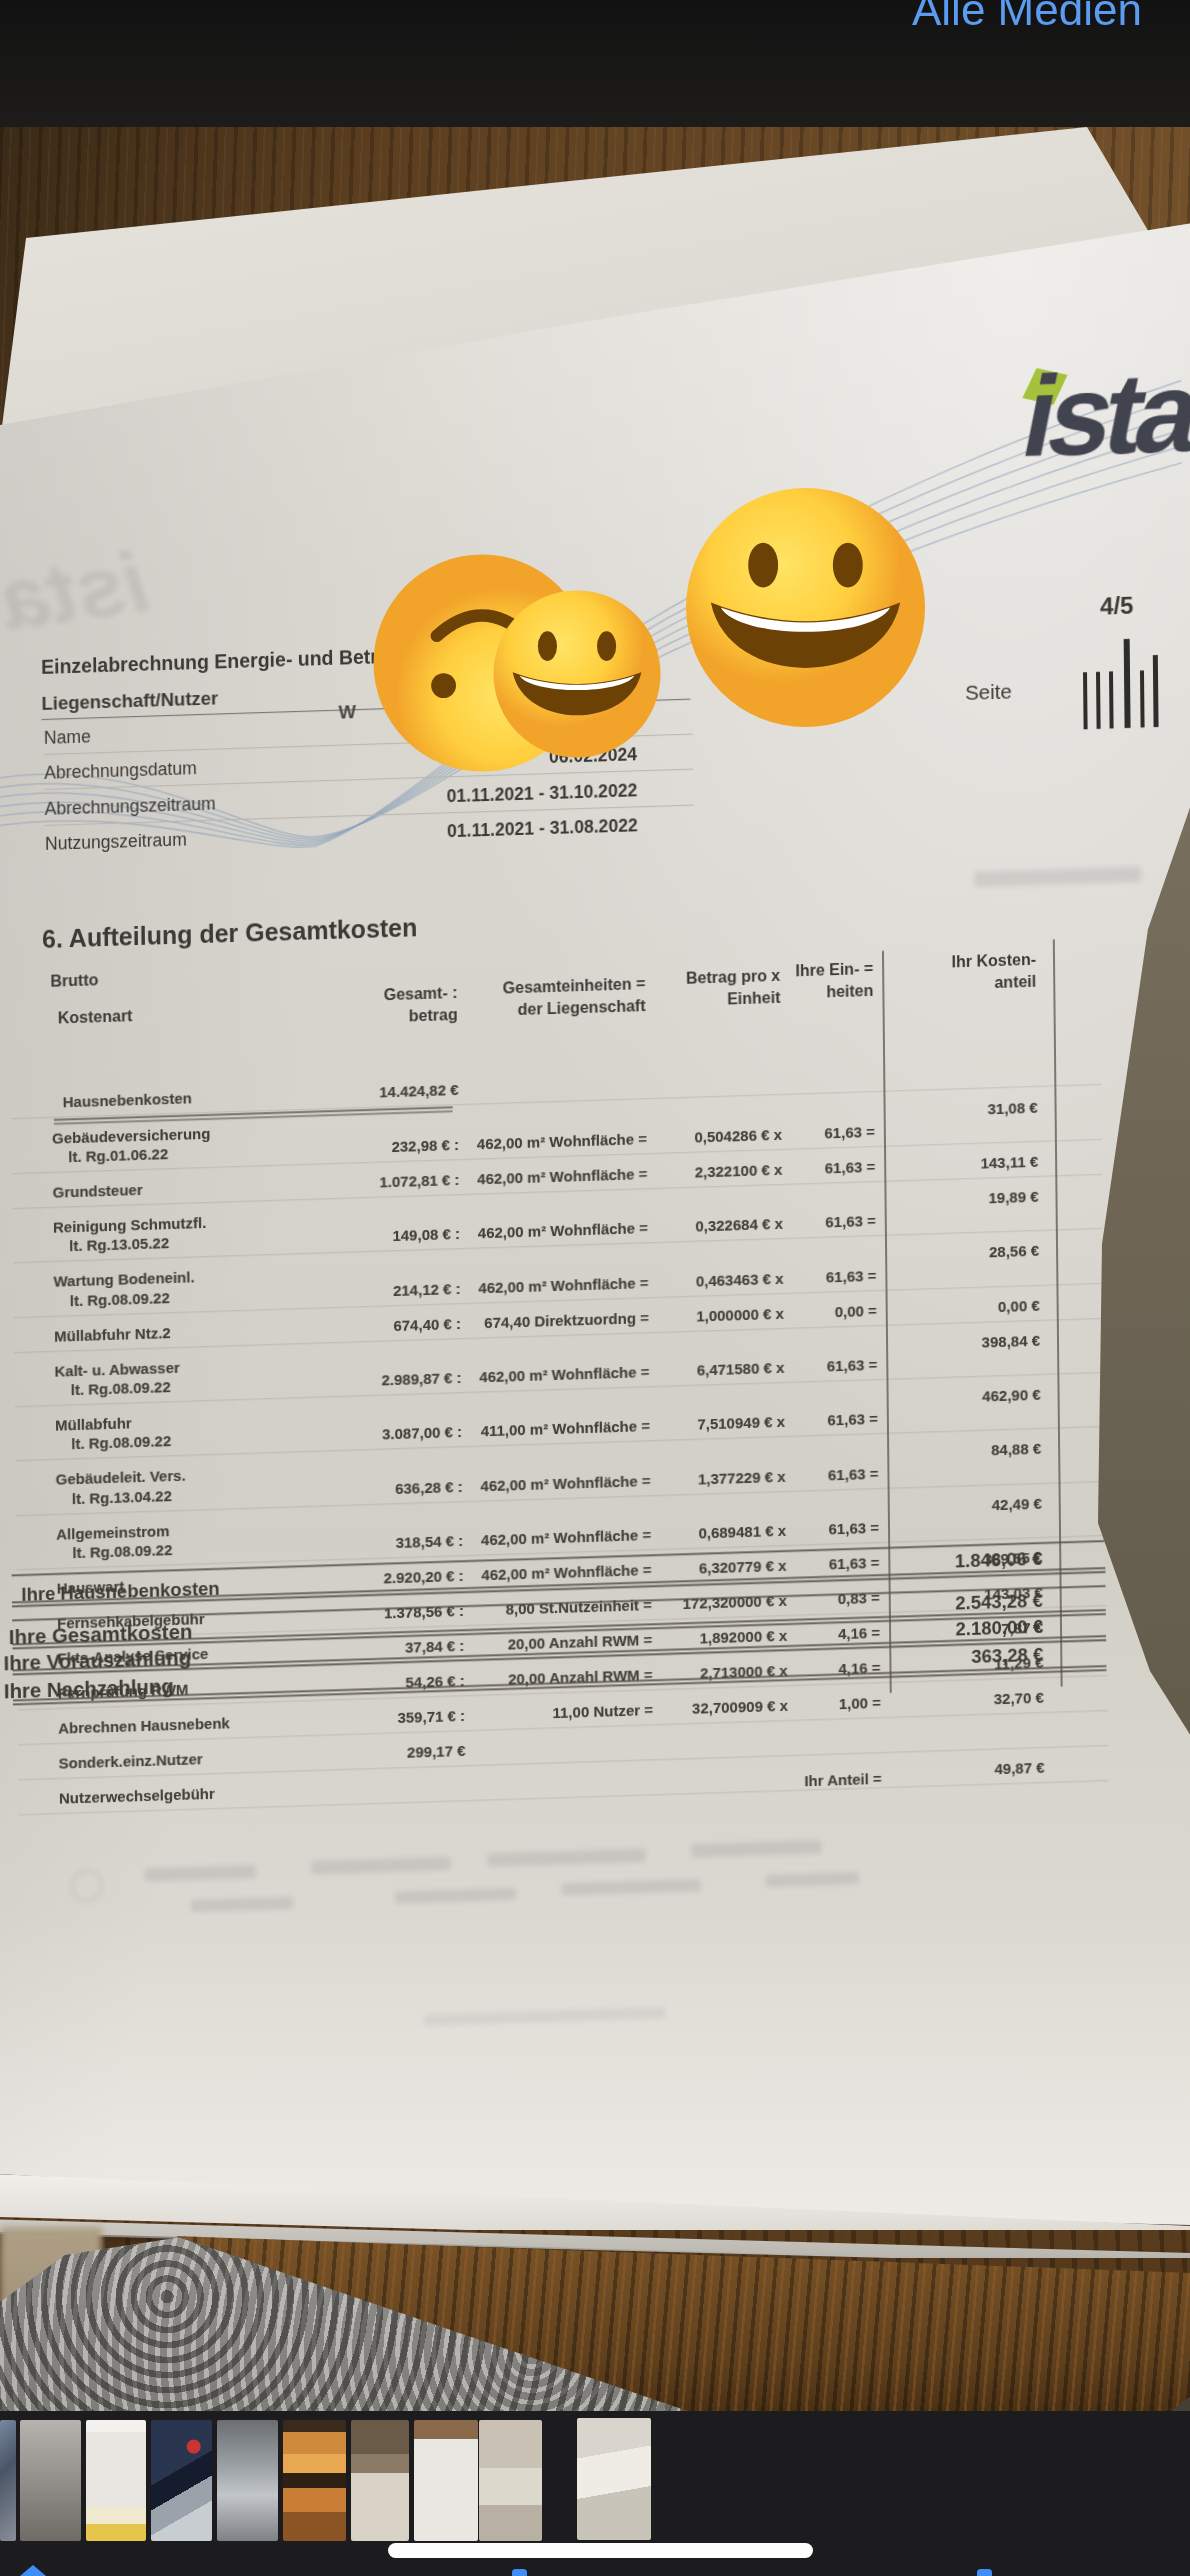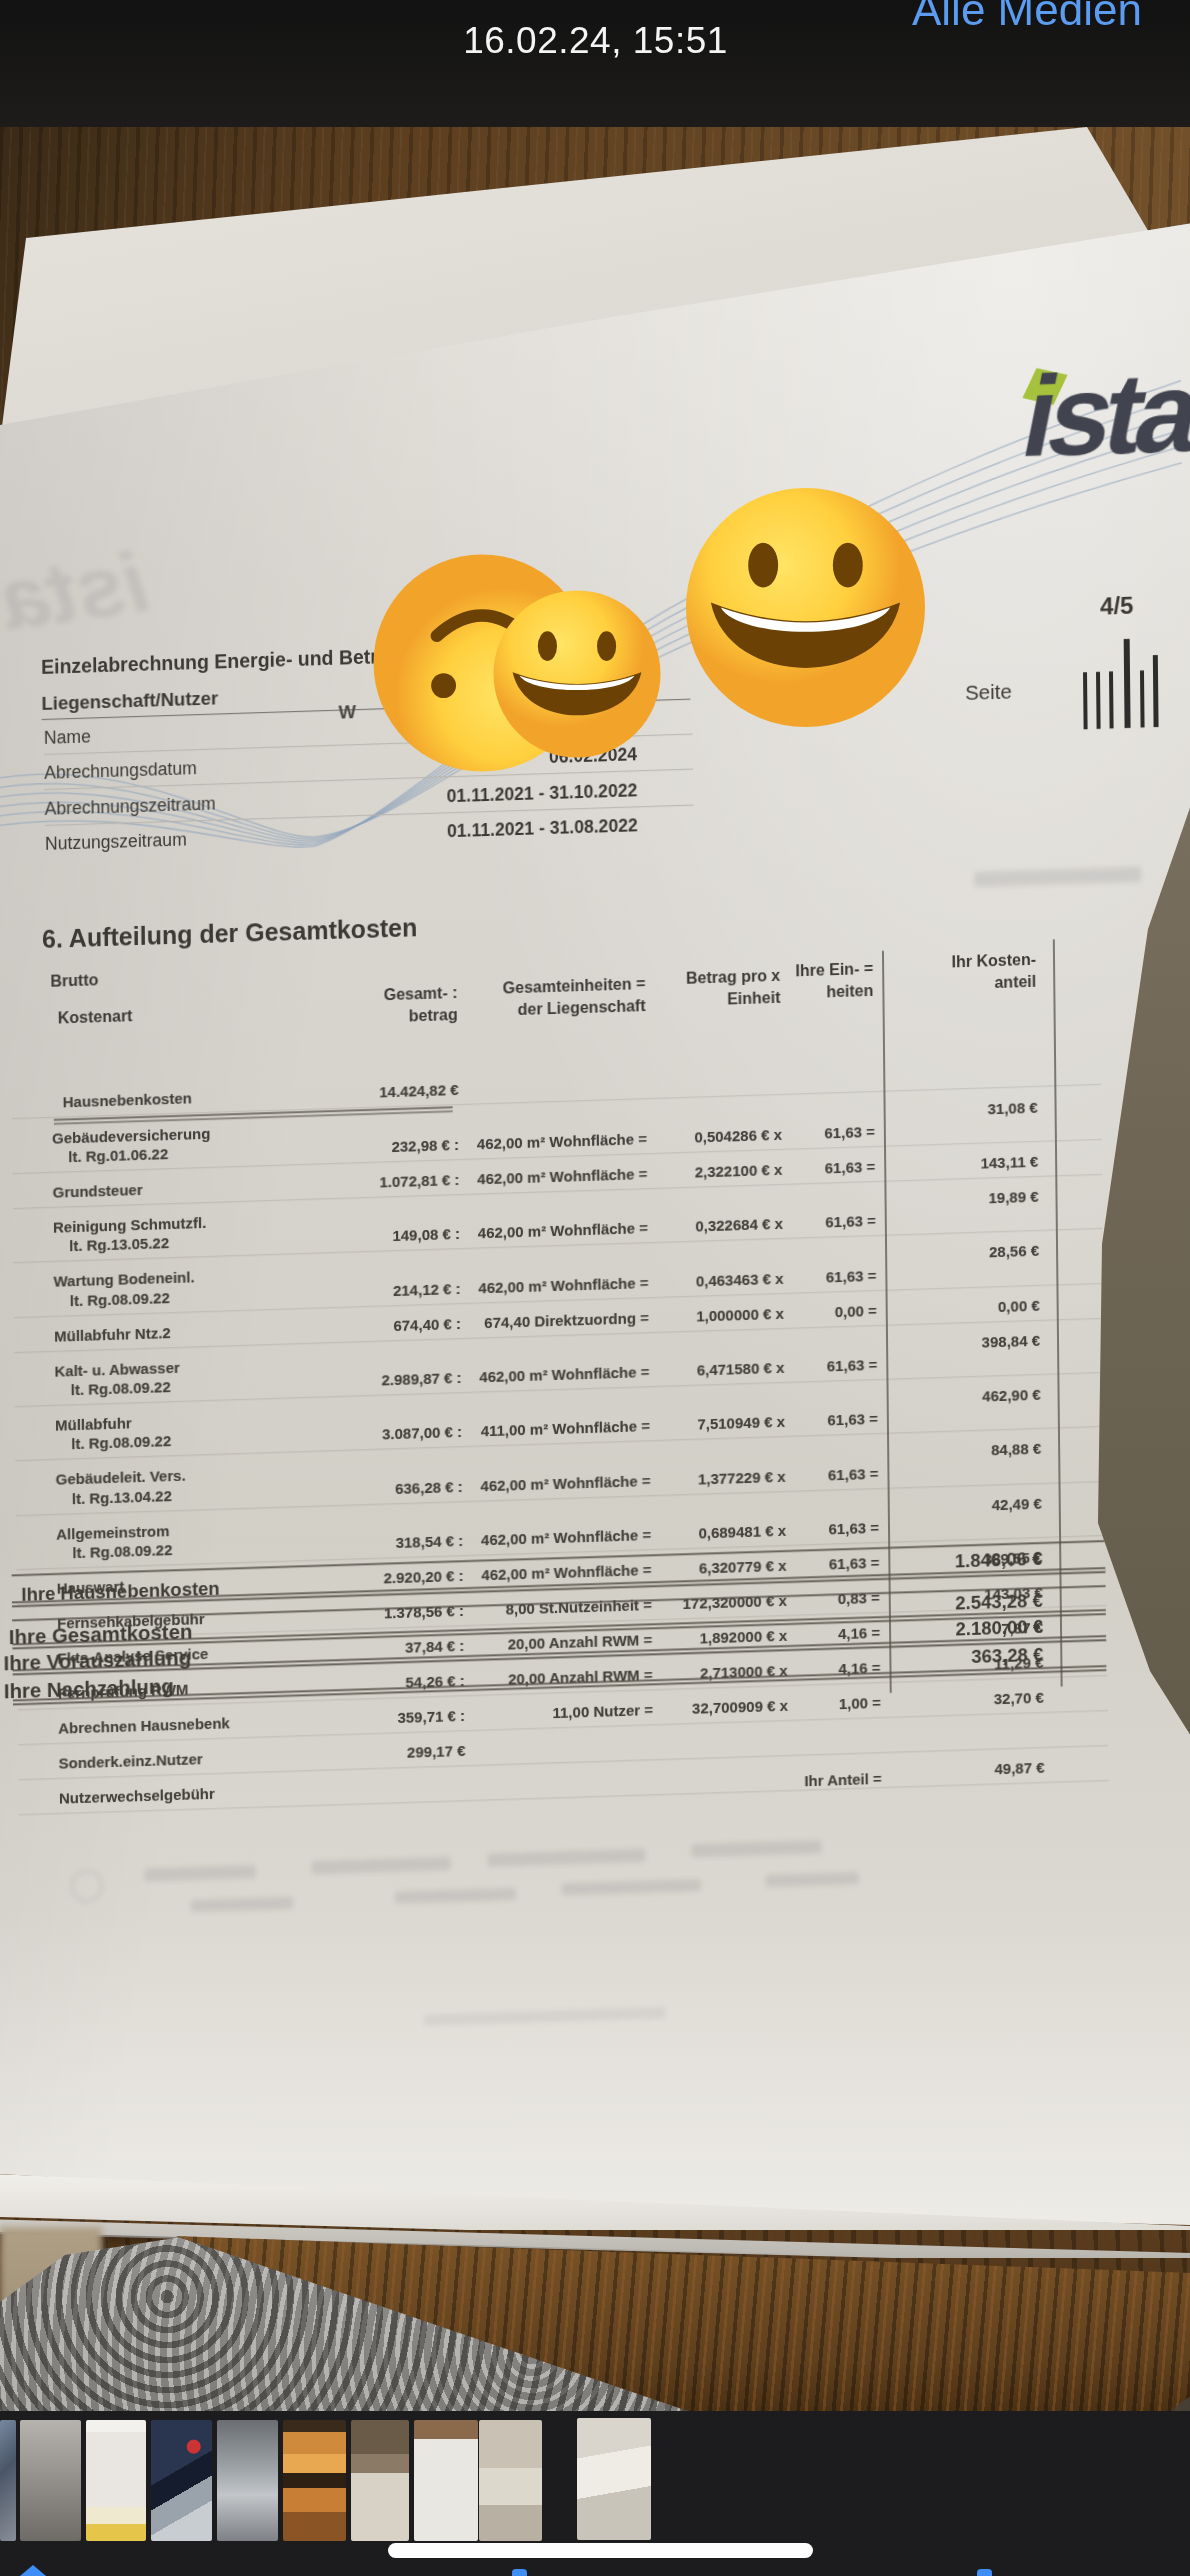--- a/index.html
+++ b/index.html
@@ -425,21 +425,20 @@
       <path d="M16 50 C23 63 77 63 84 50 C62 58 38 58 16 50 Z" fill="#ffffff"></path>
     </svg>
 
     <div class="float-btn">
       
     </div>
   </div>
 
   <div class="topbar">
     <div class="nav-link">Alle Medien</div>
-    <div class="timestamp">16.02.24, 15:51</div>
   </div>
 
   <div class="bottombar">
     <div id="thumbstrip">
         <div class="thumb t0" style="left:0px;width:16px;"></div>
         <div class="thumb t1" style="left:20.4px;width:61px;"></div>
         <div class="thumb t2" style="left:86px;width:60px;"></div>
         <div class="thumb t3" style="left:151px;width:61px;"></div>
         <div class="thumb t4" style="left:217px;width:61px;"></div>
         <div class="thumb t5" style="left:283px;width:63px;"></div>

